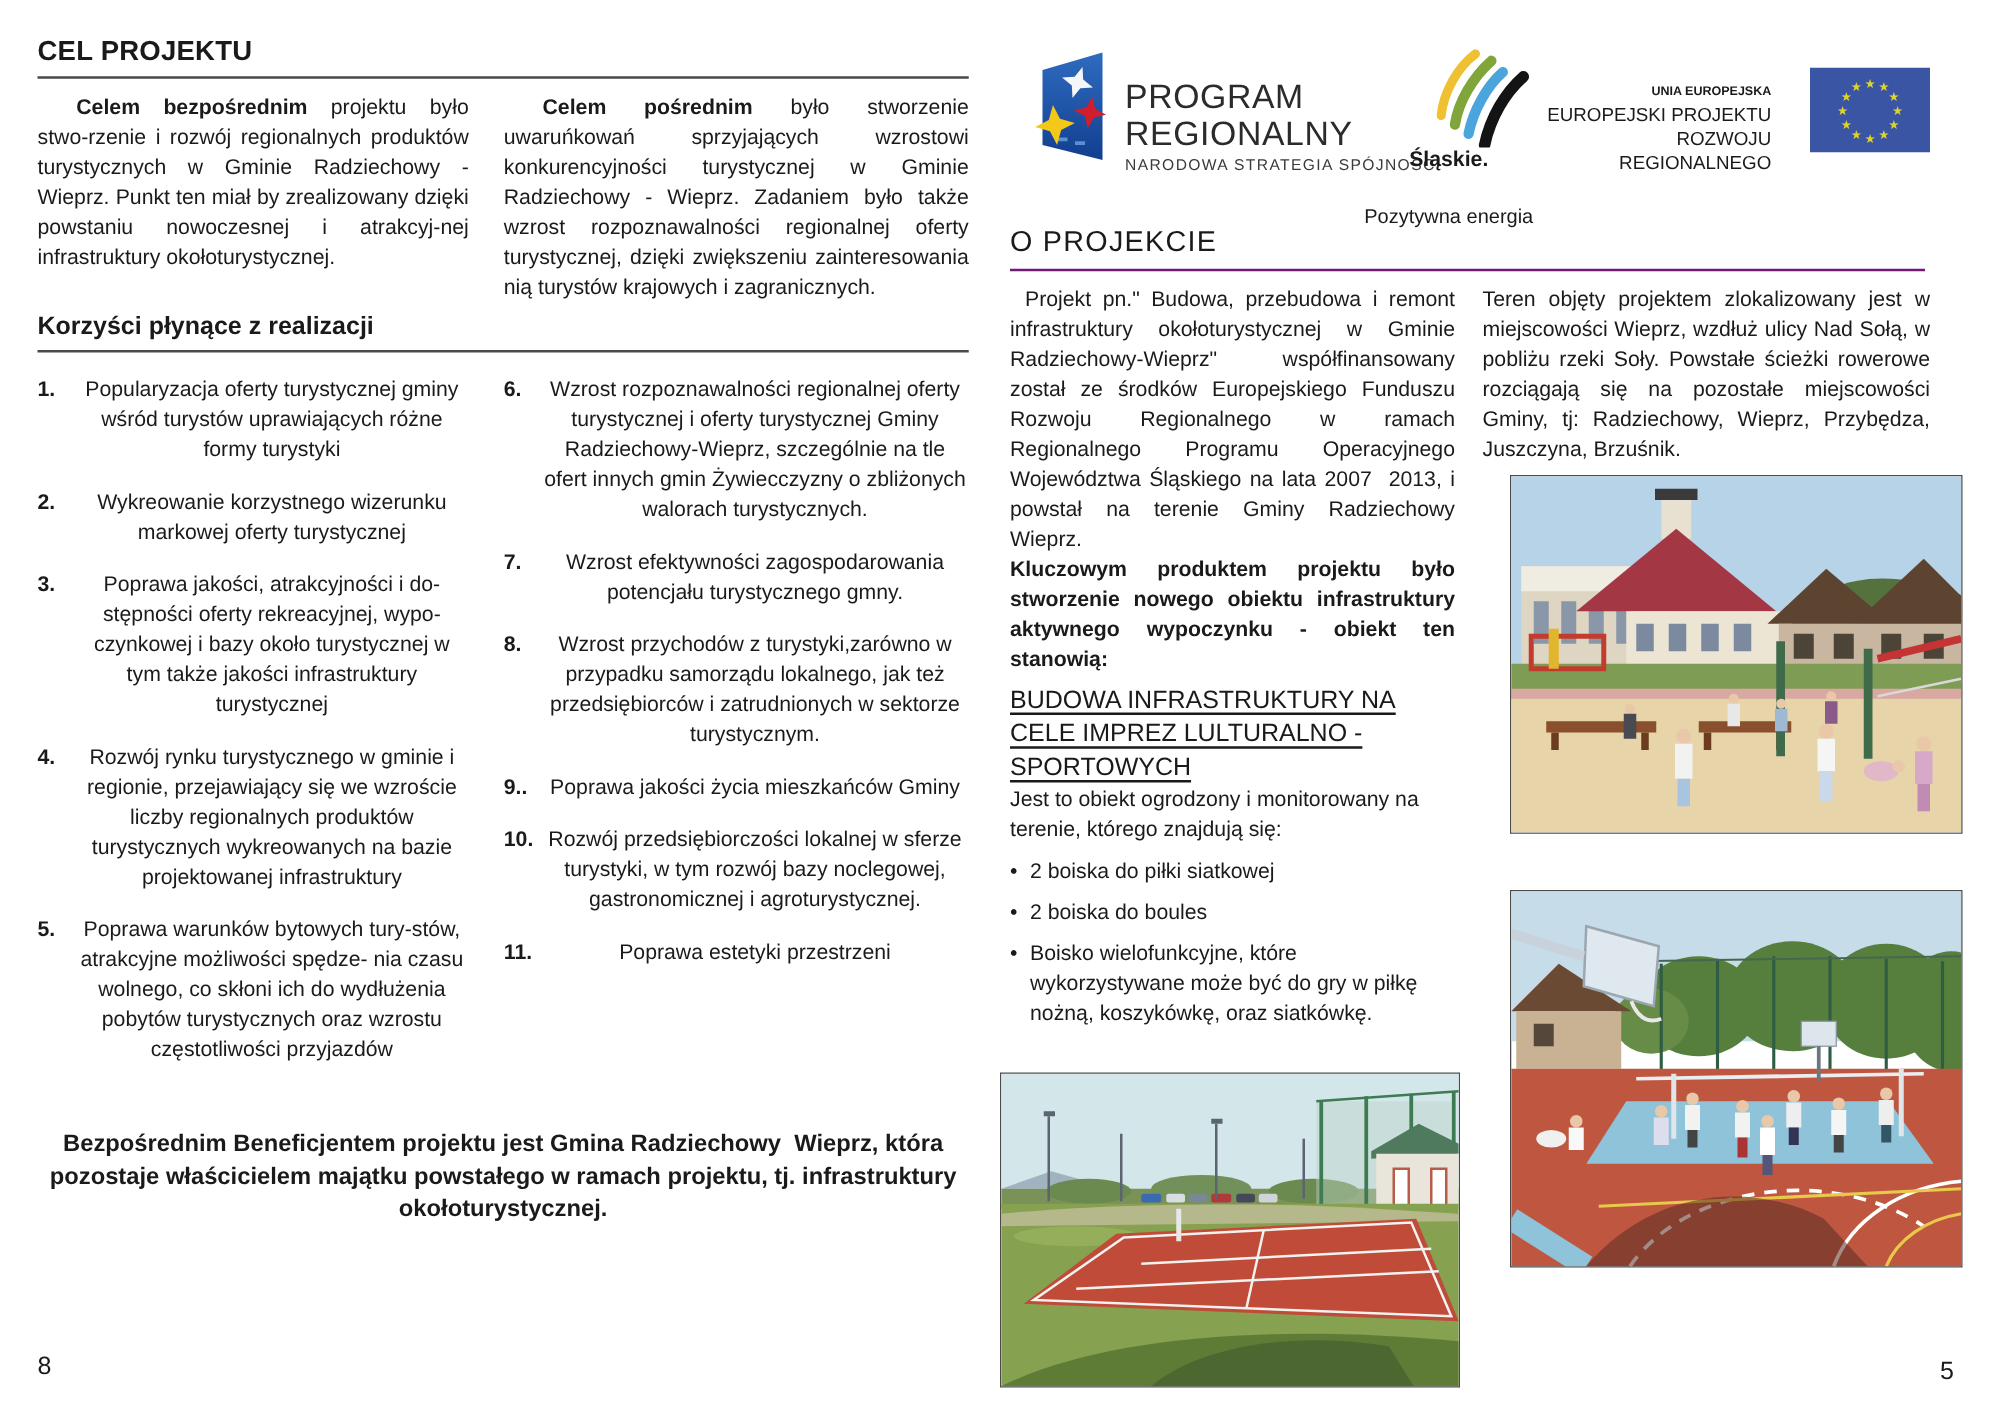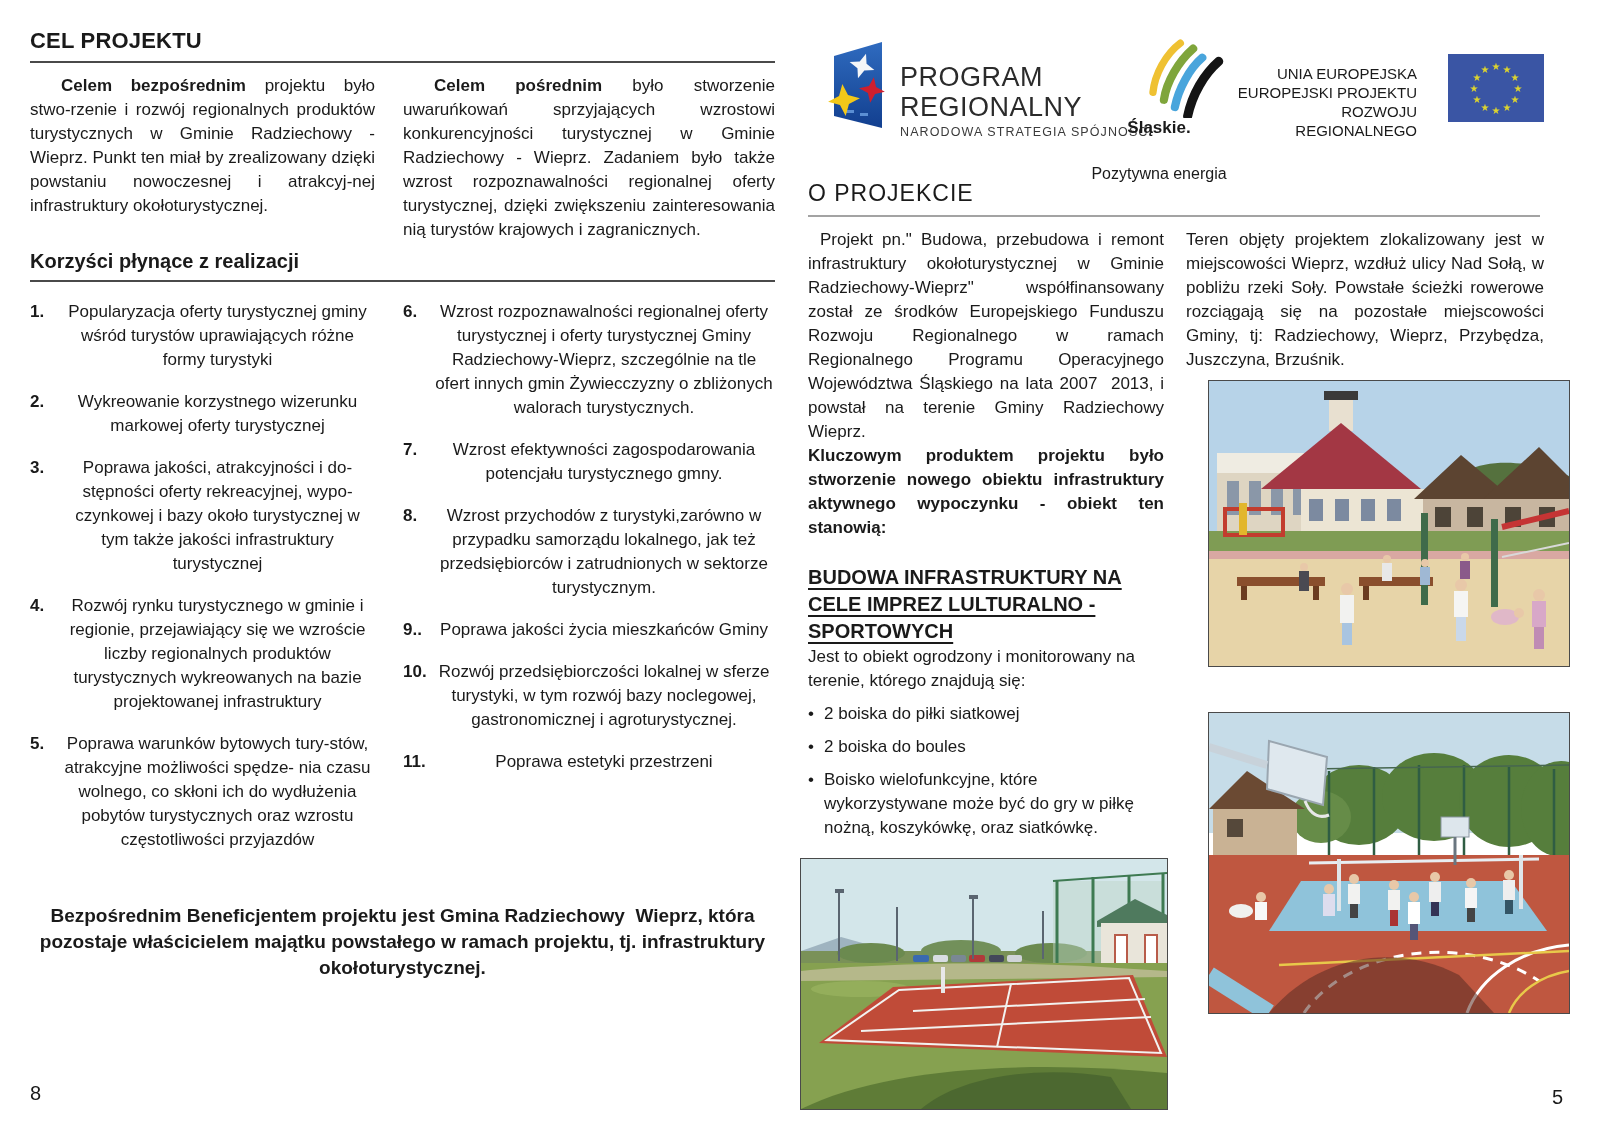--- a/index.html
+++ b/index.html
@@ -4,54 +4,54 @@
 <style>
   html,body{margin:0;padding:0;background:#ffffff;}
   #canvas{position:relative;width:1600px;height:1131px;background:#ffffff;overflow:hidden;
           font-family:"Liberation Sans",sans-serif;color:#1a1a1a;}
   .abs{position:absolute;}
 
   
   .ruled{border-bottom:2px solid #4a4a4a;padding-bottom:7px;}
   .h-big{font-size:22px;font-weight:bold;letter-spacing:.2px;}
   .h-mid{font-size:20px;font-weight:bold;}
-  .h-oproj{font-size:23px;font-weight:normal;letter-spacing:1px;border-bottom:2px solid #a3a3a3;padding-bottom:8px;}
+  .h-oproj{font-size:23px;font-weight:normal;letter-spacing:1px;border-bottom:2px solid #701a75;padding-bottom:8px;}
 
   
   .copy{font-size:17px;line-height:24px;text-align:justify;}
   .copy b{font-weight:bold;margin-left:31px;}
   .cols{display:flex;gap:28px;}
   .c1{width:345px;flex:0 0 345px;}
   .c2{flex:1;}
 
   .list-item{display:flex;margin-bottom:18px;font-size:17px;line-height:24px;}
   .list-item .num{font-weight:bold;flex:0 0 30px;}
   .list-item .txt{flex:1;text-align:center;}
 
   .footer-bold{font-size:19px;line-height:26px;font-weight:bold;text-align:center;}
 
   .pagenum{font-size:20px;}
 
   
   .rcol{width:356px;}
   .indent{text-indent:12px;}
   .bold-just{font-weight:bold;margin-top:6px;}
-  .head-underline{font-size:20px;line-height:27px;font-weight:bold;margin-top:24px;
+  .head-underline{font-size:20px;line-height:27px;font-weight:normal;margin-top:7px;
                   text-decoration:underline;text-decoration-thickness:2px;text-underline-offset:4px;}
   .para3{margin-top:14px;text-align:left;}
   .bullet{display:flex;margin-top:9px;font-size:17px;line-height:24px;}
   .bullet .dot{flex:0 0 16px;}
 
   
   .logo-text-pr{font-size:27px;line-height:30px;letter-spacing:.5px;color:#2b2b2b;}
   .logo-sub-pr{font-size:12.5px;letter-spacing:1.1px;color:#3a3a3a;margin-top:3px;}
   .slaskie-txt{font-size:17px;font-weight:bold;text-align:center;}
   .slaskie-sub{font-size:16px;text-align:center;margin-top:27px;}
   .eu-txt{width:185px;text-align:right;font-size:15px;line-height:19px;}
-  .eu-txt .l1{font-weight:normal;font-size:15px;}
+  .eu-txt .l1{font-weight:bold;font-size:10px;}
 
   
   .photo{border:1px solid #4a4a4a;display:block;}
 </style>
 </head>
 <body>
 
 <div id="canvas">
 
   <div class="abs ruled h-big" style="left:30px;top:28px;width:745px;">CEL PROJEKTU</div>

